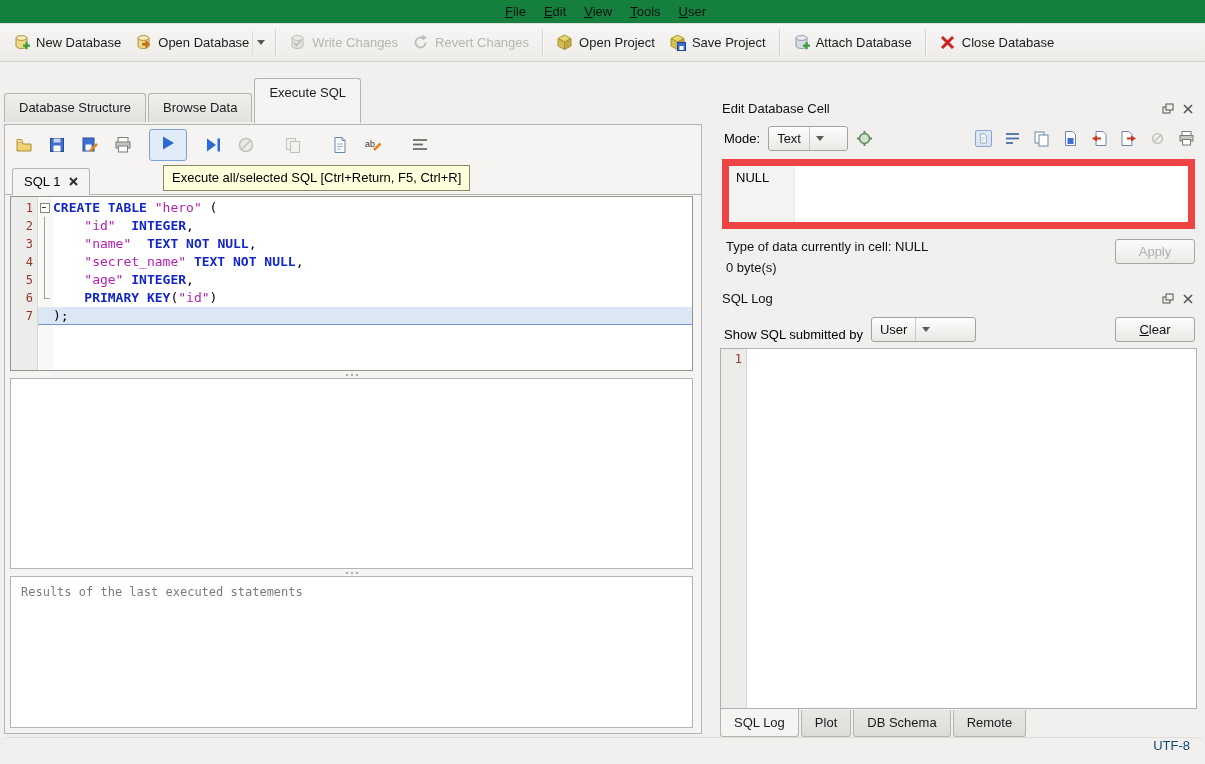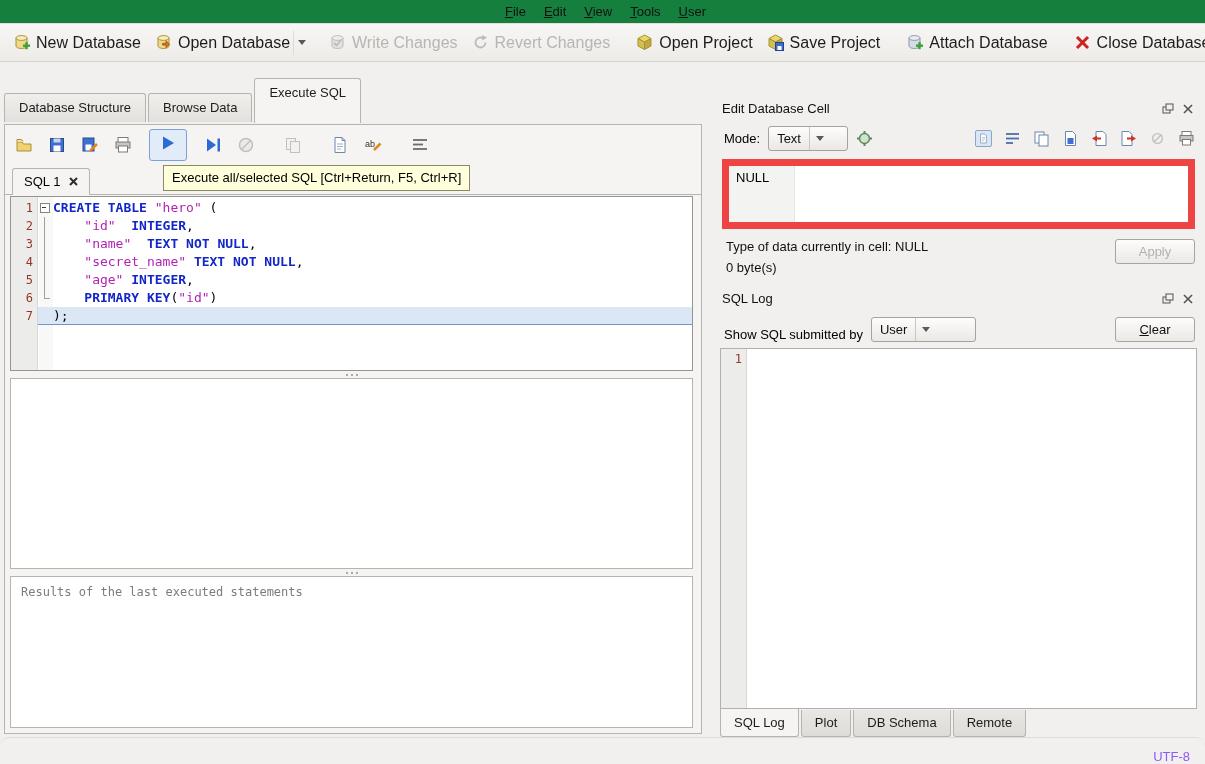--- a/index.html
+++ b/index.html
@@ -13,21 +13,21 @@
   .winbtn { width:21px; height:21px; border-radius:50%; background:linear-gradient(#6b6860,#4e4b45); border:1px solid #2b2a26; color:#d8d6d1; font-size:11px; display:flex; align-items:center; justify-content:center; line-height:1; }
   .winbtn.close { background:linear-gradient(#f49d56,#e1651d); border-color:#9c4610; color:#fff; }
 
   
   .menubar { height:24px; background:#15803d; display:flex; align-items:stretch; padding-left:6px; border-bottom:1px solid #e2e0dd;justify-content:center; }
   .menu-item { display:inline-block; padding:4px 9px; font-size:13px; color:#111; }
   .menu-item::first-letter { text-decoration:underline; }
 
   
   .toolbar { height:38px; background:linear-gradient(#f7f6f4,#edece9); border-bottom:1px solid #d6d4d0; display:flex; align-items:center; padding:0 6px; }
-  .tb-btn { display:flex; align-items:center; gap:6px; padding:5px 7px; border-radius:3px; font-size:16px; color:#1c1c1c; white-space:nowrap; }
+  .tb-btn { display:flex; align-items:center; gap:6px; padding:5px 7px; border-radius:3px; font-size:13px; color:#1c1c1c; white-space:nowrap; }
   .tb-btn.disabled { color:#b7b5b1; }
   .tb-dd { display:flex; align-items:center; padding:8px 4px; margin-left:-4px; border-left:1px solid #dddbd7; }
   .tb-sep { width:1px; align-self:stretch; margin:5px 6px; background:#d2d0cc; box-shadow:1px 0 0 #fbfaf9; }
   .icon { display:inline-flex; width:17px; height:17px; align-items:center; justify-content:center; }
   .icon svg { display:block; }
 
   
   .content { position:absolute; top:92px; left:0; right:0; bottom:27px; display:flex;gap:9px; }
 
   
@@ -102,21 +102,21 @@
 
   .log-box { flex:1; background:#fff; border:1px solid #b2b0ac; position:relative; }
   .log-gutter { position:absolute; left:0; top:0; bottom:0; width:26px; background:#ececea; border-right:1px solid #d9d7d4; }
   .log-ln { position:absolute; top:3px; left:0; width:21px; text-align:right; font-family:"DejaVu Sans Mono", monospace; font-size:12px; color:#96352a; }
 
   .bottom-tabs { display:flex; height:28px; padding-top:1px; }
   .btab { padding:5px 13px; font-size:13px; background:linear-gradient(#e9e7e4,#dedcd8); border:1px solid #b6b4b0; border-top:none; border-radius:0 0 3px 3px; margin-right:2px; color:#1c1c1c; }
   .btab.active { background:#f5f4f2; margin-top:-1px; padding-top:6px; }
 
   
-  .statusbar { position:absolute; left:0; right:0; bottom:0; height:27px; background:#f1f0ee; border-top:1px solid #dedcd8; display:flex; align-items:flex-end; justify-content:flex-end; padding:0 15px; font-size:13px; color:#8b5cf6;border-radius:9px; }
+  .statusbar { position:absolute; left:0; right:0; bottom:0; height:27px; background:#f1f0ee; border-top:1px solid #dedcd8; display:flex; align-items:flex-start; justify-content:flex-end; padding:0 15px; font-size:13px; color:#0c4a6e;border-radius:9px; }
 </style>
 </head>
 <body>
 
 <div class="window">
 
 
   <div class="menubar">
     <span class="menu-item">File</span>
     <span class="menu-item">Edit</span>

